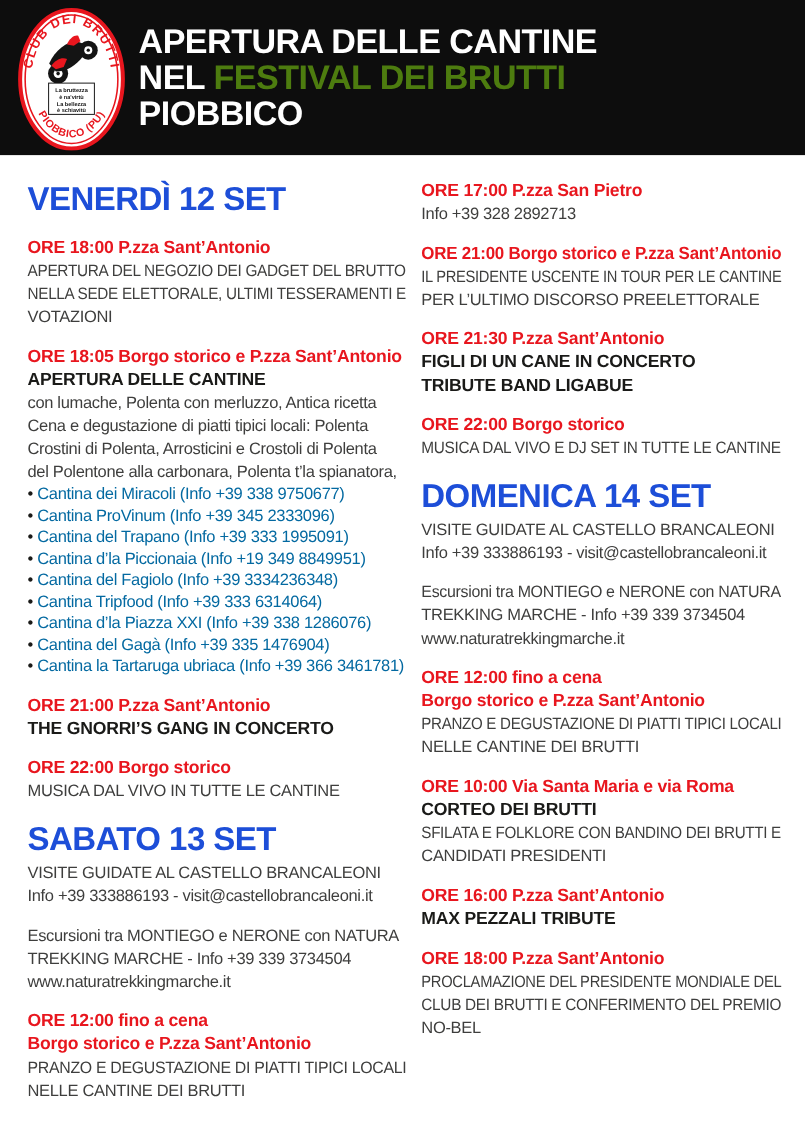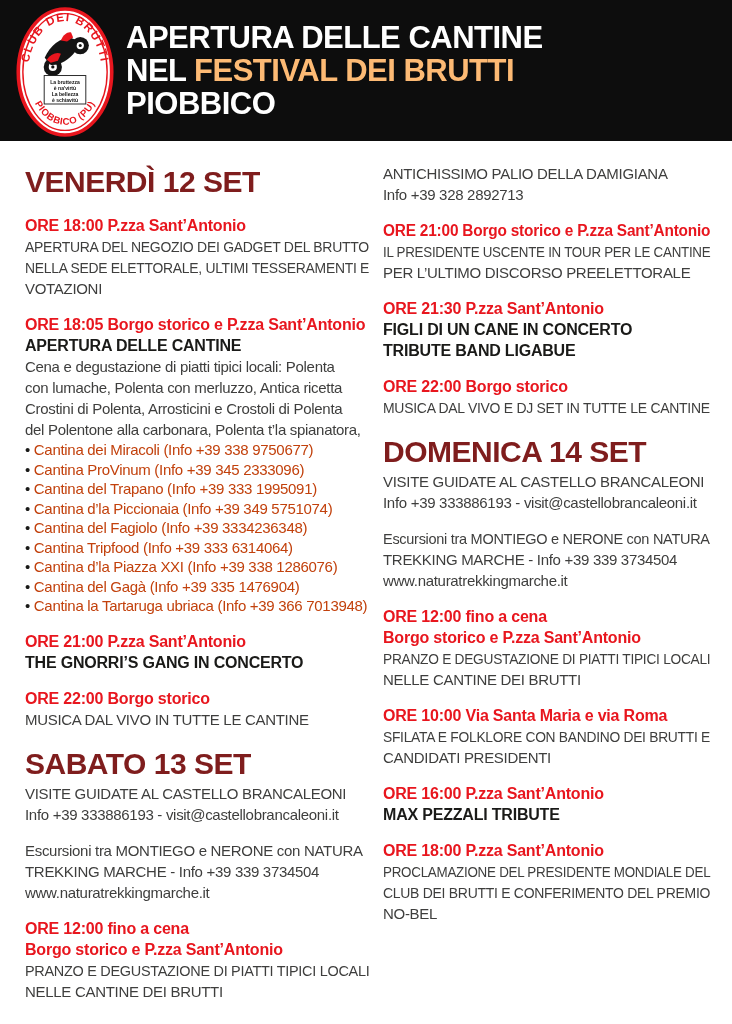--- a/index.html
+++ b/index.html
@@ -9,47 +9,47 @@
     -webkit-font-smoothing:antialiased;
   }
   
   .banner{
     background:#0d0d0d;height:141px;display:flex;align-items:center;
     padding-left:16px;box-sizing:border-box;
   }
   .logo-wrap{width:98px;height:130px;flex:0 0 auto;margin-top:2px;}
   .titles{margin-left:12px;font-weight:700;font-size:31px;line-height:33px;
     color:#ffffff;letter-spacing:-0.5px;white-space:nowrap;}
-  .titles .red{color:#fdba74;}
+  .titles .red{color:#4d7c0f;}
   
   .content{
     display:flex;padding:22px 22px 0 25px;box-sizing:border-box;gap:14px;
   }
   .col{box-sizing:border-box;}
   .col-left{width:344px;flex:0 0 auto;}
   .col-right{width:327px;flex:0 0 auto;}
   .section{margin-bottom:15px;}
   .day{
-    font-size:30px;line-height:37px;font-weight:700;color:#7f1d1d;
+    font-size:30px;line-height:37px;font-weight:700;color:#1d4ed8;
     letter-spacing:-0.5px;white-space:nowrap;margin-bottom:1px;
   }
   .time{
     color:#e8161e;font-weight:700;font-size:16px;line-height:21px;
     letter-spacing:-0.2px;white-space:nowrap;
   }
   .etitle{
     color:#1a1a18;font-weight:700;font-size:16px;line-height:21px;
     letter-spacing:-0.2px;white-space:nowrap;
   }
   .body-line{
     color:#3e3e3d;font-size:15px;line-height:21px;letter-spacing:-0.3px;
     white-space:nowrap;
   }
   .bullet{
-    color:#c2410c;font-size:15px;line-height:19.5px;letter-spacing:-0.3px;
+    color:#0369a1;font-size:15px;line-height:19.5px;letter-spacing:-0.3px;
     white-space:nowrap;
   }
   .bullet::before{content:"\2022\00A0";color:#1a1a18;}
 </style>
 </head>
 <body>
 
 <header class="banner">
   <div class="logo-wrap">
     <svg viewBox="0 0 96 128" width="98" height="130">
@@ -97,33 +97,33 @@
       </div>
       <div class="section">
         <div class="time fit">ORE 18:00 P.zza Sant’Antonio</div>
         <div class="body-line fit" style="transform: scaleX(0.932249); transform-origin: 0px 50%;">APERTURA DEL NEGOZIO DEI GADGET DEL BRUTTO</div>
         <div class="body-line fit" style="transform: scaleX(0.927224); transform-origin: 0px 50%;">NELLA SEDE ELETTORALE, ULTIMI TESSERAMENTI E</div>
         <div class="body-line fit">VOTAZIONI</div>
       </div>
       <div class="section">
         <div class="time fit">ORE 18:05 Borgo storico e P.zza Sant’Antonio</div>
         <div class="etitle fit">APERTURA DELLE CANTINE</div>
+        <div class="body-line fit">con lumache, Polenta con merluzzo, Antica ricetta</div>
         <div class="body-line fit">Cena e degustazione di piatti tipici locali: Polenta</div>
-        <div class="body-line fit">con lumache, Polenta con merluzzo, Antica ricetta</div>
         <div class="body-line fit">Crostini di Polenta, Arrosticini e Crostoli di Polenta</div>
         <div class="body-line fit">del Polentone alla carbonara, Polenta t’la spianatora,</div>
         <div class="bullet fit">Cantina dei Miracoli (Info +39 338 9750677)</div>
         <div class="bullet fit">Cantina ProVinum (Info +39 345 2333096)</div>
         <div class="bullet fit">Cantina del Trapano (Info +39 333 1995091)</div>
-        <div class="bullet fit">Cantina d’la Piccionaia (Info +39 349 5751074)</div>
+        <div class="bullet fit">Cantina d’la Piccionaia (Info +19 349 8849951)</div>
         <div class="bullet fit">Cantina del Fagiolo (Info +39 3334236348)</div>
         <div class="bullet fit">Cantina Tripfood (Info +39 333 6314064)</div>
         <div class="bullet fit">Cantina d’la Piazza XXI (Info +39 338 1286076)</div>
         <div class="bullet fit">Cantina del Gagà (Info +39 335 1476904)</div>
-        <div class="bullet fit">Cantina la Tartaruga ubriaca (Info +39 366 7013948)</div>
+        <div class="bullet fit">Cantina la Tartaruga ubriaca (Info +39 366 3461781)</div>
       </div>
       <div class="section">
         <div class="time fit">ORE 21:00 P.zza Sant’Antonio</div>
         <div class="etitle fit">THE GNORRI’S GANG IN CONCERTO</div>
       </div>
       <div class="section">
         <div class="time fit">ORE 22:00 Borgo storico</div>
         <div class="body-line fit">MUSICA DAL VIVO IN TUTTE LE CANTINE</div>
       </div>
       <div class="section">
@@ -138,21 +138,21 @@
       </div>
       <div class="section">
         <div class="time fit">ORE 12:00 fino a cena</div>
         <div class="time fit">Borgo storico e P.zza Sant’Antonio</div>
         <div class="body-line fit" style="transform: scaleX(0.963585); transform-origin: 0px 50%;">PRANZO E DEGUSTAZIONE DI PIATTI TIPICI LOCALI</div>
         <div class="body-line fit">NELLE CANTINE DEI BRUTTI</div>
       </div>
     </div>
   <div class="col col-right">
       <div class="section">
-        <div class="body-line fit">ANTICHISSIMO PALIO DELLA DAMIGIANA</div>
+        <div class="time fit">ORE 17:00 P.zza San Pietro</div>
         <div class="body-line fit">Info +39 328 2892713</div>
       </div>
       <div class="section">
         <div class="time fit" style="transform: scaleX(0.961765); transform-origin: 0px 50%;">ORE 21:00 Borgo storico e P.zza Sant’Antonio</div>
         <div class="body-line fit" style="transform: scaleX(0.891008); transform-origin: 0px 50%;">IL PRESIDENTE USCENTE IN TOUR PER LE CANTINE</div>
         <div class="body-line fit">PER L’ULTIMO DISCORSO PREELETTORALE</div>
       </div>
       <div class="section">
         <div class="time fit">ORE 21:30 P.zza Sant’Antonio</div>
         <div class="etitle fit">FIGLI DI UN CANE IN CONCERTO</div>
@@ -173,20 +173,21 @@
         <div class="body-line fit">www.naturatrekkingmarche.it</div>
       </div>
       <div class="section">
         <div class="time fit">ORE 12:00 fino a cena</div>
         <div class="time fit">Borgo storico e P.zza Sant’Antonio</div>
         <div class="body-line fit" style="transform: scaleX(0.915966); transform-origin: 0px 50%;">PRANZO E DEGUSTAZIONE DI PIATTI TIPICI LOCALI</div>
         <div class="body-line fit">NELLE CANTINE DEI BRUTTI</div>
       </div>
       <div class="section">
         <div class="time fit">ORE 10:00 Via Santa Maria e via Roma</div>
+        <div class="etitle fit">CORTEO DEI BRUTTI</div>
         <div class="body-line fit" style="transform: scaleX(0.921127); transform-origin: 0px 50%;">SFILATA E FOLKLORE CON BANDINO DEI BRUTTI E</div>
         <div class="body-line fit">CANDIDATI PRESIDENTI</div>
       </div>
       <div class="section">
         <div class="time fit">ORE 16:00 P.zza Sant’Antonio</div>
         <div class="etitle fit">MAX PEZZALI TRIBUTE</div>
       </div>
       <div class="section">
         <div class="time fit">ORE 18:00 P.zza Sant’Antonio</div>
         <div class="body-line fit" style="transform: scaleX(0.893443); transform-origin: 0px 50%;">PROCLAMAZIONE DEL PRESIDENTE MONDIALE DEL</div>

